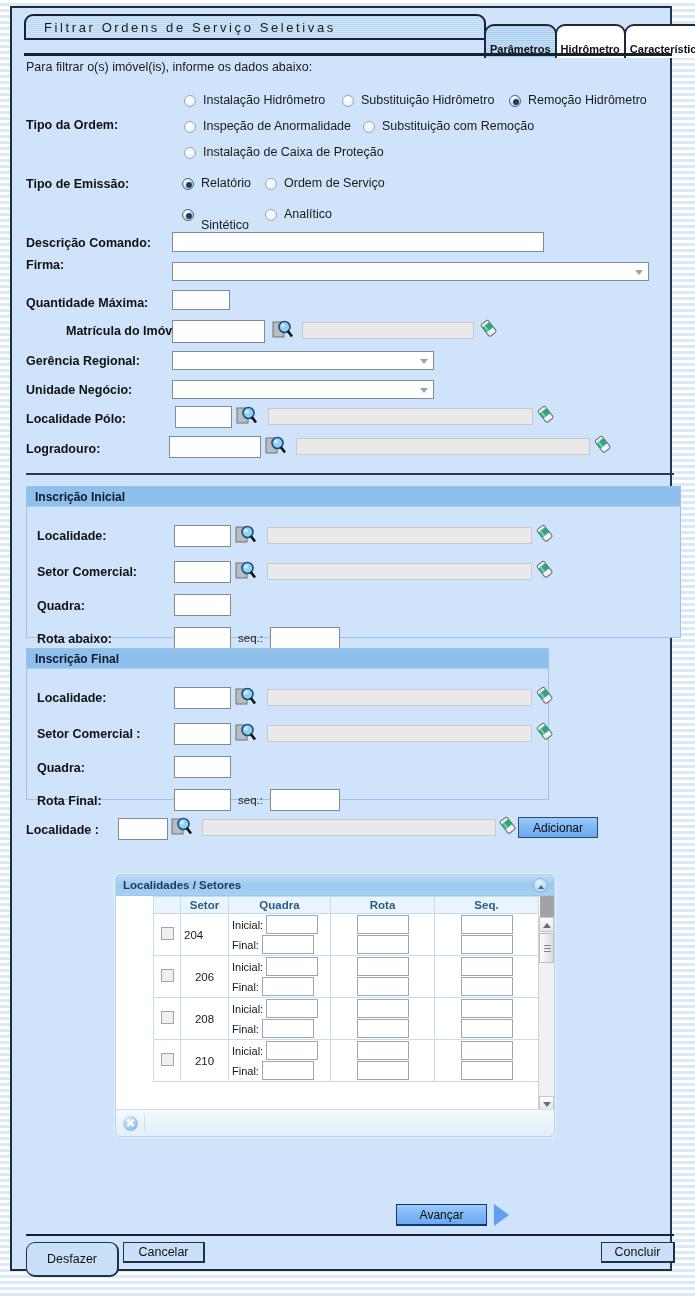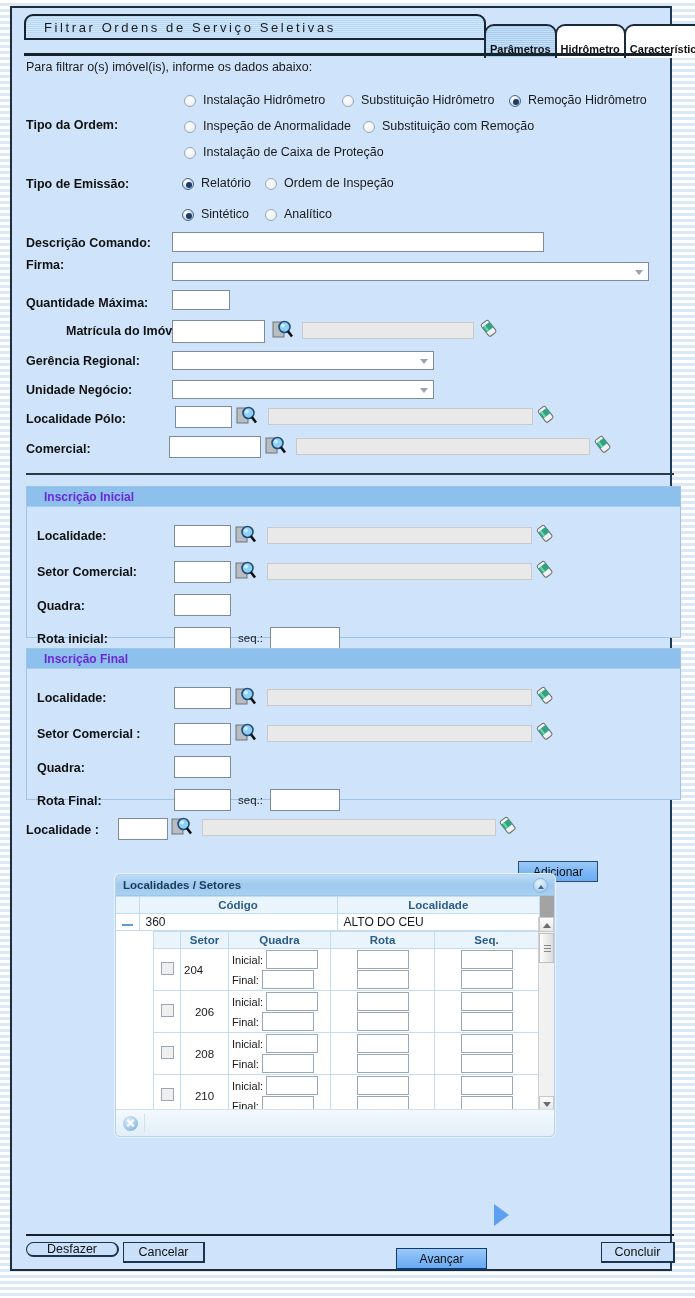--- a/index.html
+++ b/index.html
@@ -181,37 +181,36 @@
     position: absolute;
     left: 0; top: 0;
     height: 20px;
     width: 100%;
     background: #8dc0ec;
     display: flex;
     align-items: center;
     border-bottom: 1px solid #a9cdec;
   }
   .group-head span {
-    margin-left: 17px;
+    margin-left: 8px;
     font-size: 12px;
     font-weight: bold;
-    color: #6d28d9;
+    color: #0f172a;
   }
   
   .btn-blue {
     position: absolute;
     background: linear-gradient(to bottom, #9ccafa 0%, #7eb8f5 50%, #6aabf2 100%);
     border: 1px solid #2b4b74;
     font-size: 12px;
     color: #0c0c0c;
     display: flex;
     align-items: center;
     justify-content: center;
     font-family: "Liberation Sans", sans-serif;
-    margin-top: 44px;
   }
   .btn-flat {
     position: absolute;
     background: #c9e0f8;
     border: 1px solid #1c3350;
     border-bottom-width: 2px;
     border-right-width: 2px;
     font-size: 12.5px;
     color: #111;
     display: flex;
@@ -423,24 +422,24 @@
 
     <div class="radio" style="left:172px; top:139px;"></div>
     <div class="rtext" style="left:191px; top:137px;">Instalação de Caixa de Proteção</div>
 
     <div class="lbl" style="left:14px; top:169px;">Tipo de Emissão:</div>
 
     <div class="radio on" style="left:170px; top:170px;"></div>
     <div class="rtext" style="left:189px; top:168px;">Relatório</div>
 
     <div class="radio" style="left:253px; top:170px;"></div>
-    <div class="rtext" style="left:272px; top:168px;">Ordem de Inspeção</div>
+    <div class="rtext" style="left:272px; top:168px;">Ordem de Serviço</div>
 
     <div class="radio on" style="left:170px; top:201px;"></div>
-    <div class="rtext" style="left:189px; top:199px;">Sintético</div>
+    <div class="rtext" style="left:189px; top:210px;">Sintético</div>
 
     <div class="radio" style="left:253px; top:201px;"></div>
     <div class="rtext" style="left:272px; top:199px;">Analítico</div>
 
     <div class="lbl" style="left:14px; top:228px;">Descrição Comando:</div>
     <input class="inp" style="left: 160px; top: 224px; width: 372px;" value="">
 
     <div class="lbl" style="left:14px; top:250px;">Firma:</div>
     <div class="sel" style="left:160px; top:254px; width:477px;">
       <span class="arw"></span>
@@ -494,21 +493,21 @@
     <span class="eraser" style="left:524px; top:396px;">
       <svg width="20" height="20" viewBox="0 0 20 20">
         <g transform="rotate(-38 10 10)">
           <rect x="5" y="2.5" width="9" height="15" rx="2" fill="#f2f2f2" stroke="#6b6b6b"></rect>
           <rect x="5" y="5.5" width="9" height="6.5" fill="#2fa480"></rect>
           <rect x="6.6" y="5.5" width="2" height="6.5" fill="#74d3b2"></rect>
         </g>
       </svg>
     </span>
 
-    <div class="lbl" style="left:14px; top:434px;">Comercial:</div>
+    <div class="lbl" style="left:14px; top:434px;">Logradouro:</div>
     <input class="inp" style="left: 157px; top: 428px; width: 92px; height: 22px;" value="">
     <span class="mag" style="left:253px; top:426px;">
       <svg width="22" height="22" viewBox="0 0 22 22">
         <rect x="1" y="4" width="11" height="15" fill="#b9bcc0" stroke="#6f7478"></rect>
         <circle cx="12.5" cy="9" r="5.5" fill="#8fd0f5" stroke="#1f4e79" stroke-width="1.6"></circle>
         <circle cx="11" cy="7.5" r="2" fill="#d8f0ff" opacity="0.85"></circle>
         <line x1="15.8" y1="13" x2="20" y2="18.5" stroke="#111" stroke-width="2.6"></line>
       </svg>
     </span>
     <div class="inp-ro" style="left:284px; top:430px; width:294px;"></div>
@@ -567,27 +566,27 @@
             <rect x="5" y="2.5" width="9" height="15" rx="2" fill="#f2f2f2" stroke="#6b6b6b"></rect>
             <rect x="5" y="5.5" width="9" height="6.5" fill="#2fa480"></rect>
             <rect x="6.6" y="5.5" width="2" height="6.5" fill="#74d3b2"></rect>
           </g>
         </svg>
       </span>
 
       <div class="lbl" style="left:10px; top:112px;">Quadra:</div>
       <input class="inp" style="left: 147px; top: 107px; width: 57px; height: 22px;" value="">
 
-      <div class="lbl" style="left:10px; top:145px;">Rota inicial:</div>
+      <div class="lbl" style="left:10px; top:145px;">Rota abaixo:</div>
       <input class="inp" style="left: 147px; top: 140px; width: 57px; height: 22px;" value="">
       <div class="rtext" style="left:211px; top:145px; font-size:11.5px;">seq.:</div>
       <input class="inp" style="left: 243px; top: 140px; width: 70px; height: 22px;" value="">
     </div>
 
-    <div class="group" style="left:14px; top:640px; width:655px; height:152px;">
+    <div class="group" style="left:14px; top:640px; width:523px; height:152px;">
       <div class="group-head">
         <span>Inscrição Final</span>
       </div>
 
       <div class="lbl" style="left:10px; top:42px;">Localidade:</div>
       <input class="inp" style="left: 147px; top: 38px; width: 57px; height: 22px;" value="">
       <span class="mag" style="left:208px; top:36px;">
         <svg width="22" height="22" viewBox="0 0 22 22">
           <rect x="1" y="4" width="11" height="15" fill="#b9bcc0" stroke="#6f7478"></rect>
           <circle cx="12.5" cy="9" r="5.5" fill="#8fd0f5" stroke="#1f4e79" stroke-width="1.6"></circle>
@@ -658,38 +657,20 @@
     </span>
     <div class="btn-blue" style="left:506px; top:809px; width:80px; height:21px;">Adicionar</div>
 
     <div class="panel" style="left:103px; top:866px; width:440px; height:263px;">
       <div class="panel-head">
         <span class="ttl">Localidades / Setores</span>
         <span class="collapse-btn"></span>
       </div>
 
       <div style="position:absolute; left:0; top:21px; width:424px; height:215px; overflow:hidden; background:#fff;">
-        <table class="grid">
-          <thead>
-            <tr>
-              <th style="width:23px; border-left:none; background:#eaf4fd;"></th>
-              <th style="width:198px;">Código</th>
-              <th>Localidade</th>
-            </tr>
-          </thead>
-          <tbody>
-            <tr>
-              <td style="text-align:center; border-left:none;">
-                <span style="display:inline-block; width:11px; height:2px; background:#5b9bd5;"></span>
-              </td>
-              <td style="padding-left:6px; font-size:12px;">360</td>
-              <td style="padding-left:6px; font-size:12px;">ALTO DO CEU</td>
-            </tr>
-          </tbody>
-        </table>
 
         <table class="grid" style="width:386px; margin-left:37px;">
           <thead>
             <tr>
               <th style="width:27px; background:#eaf4fd;"></th>
               <th style="width:48px;">Setor</th>
               <th style="width:102px;">Quadra</th>
               <th style="width:104px;">Rota</th>
               <th>Seq.</th>
             </tr>
@@ -809,18 +790,18 @@
         <span class="del-ico"></span>
         <span class="foot-div"></span>
       </div>
     </div>
 
     <div class="btn-blue" style="left:384px; top:1196px; width:91px; height:22px; border:1px solid #13386b; border-bottom-width:2px;">Avançar</div>
     <span class="next-arrow" style="left:482px; top:1196px;"></span>
 
     <div class="bottom-rule" style="left:14px; top:1226px; width:648px;"></div>
 
-    <div class="btn-flat" style="left:14px; top:1234px; width:93px; height:15px;border-radius:9px;">Desfazer</div>
+    <div class="btn-flat" style="left:14px; top:1234px; width:93px; height:35px;border-radius:9px;">Desfazer</div>
     <div class="btn-flat" style="left:111px; top:1234px; width:82px; height:21px;">Cancelar</div>
     <div class="btn-flat" style="left:589px; top:1234px; width:74px; height:21px;">Concluir</div>
 
   </div>
 </div>
 
 </body></html>

